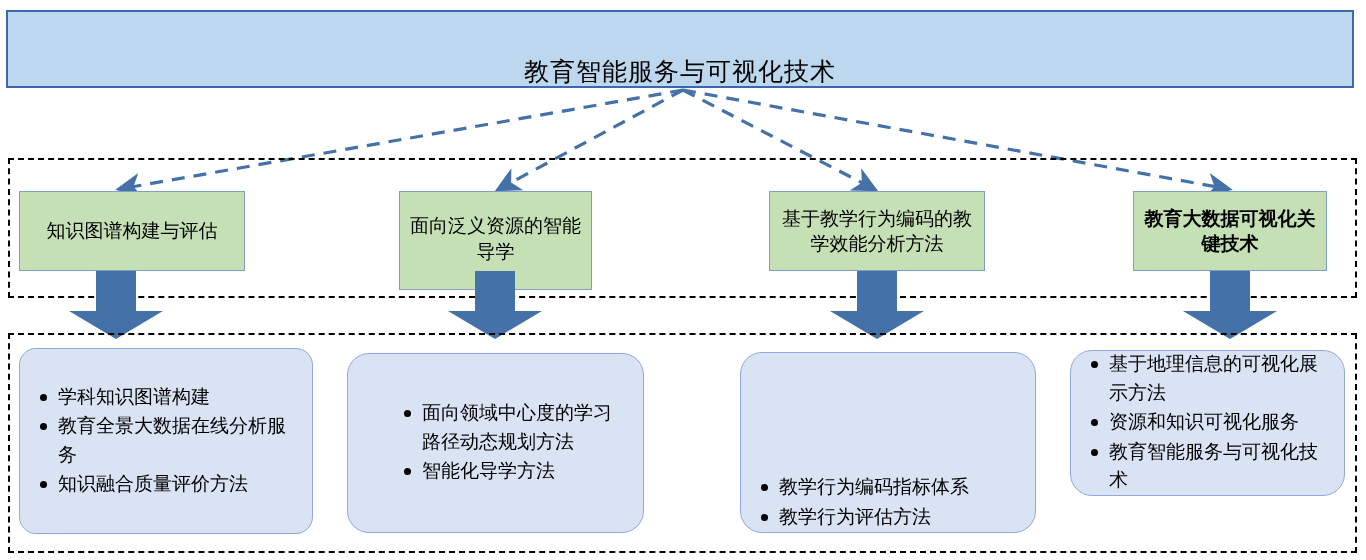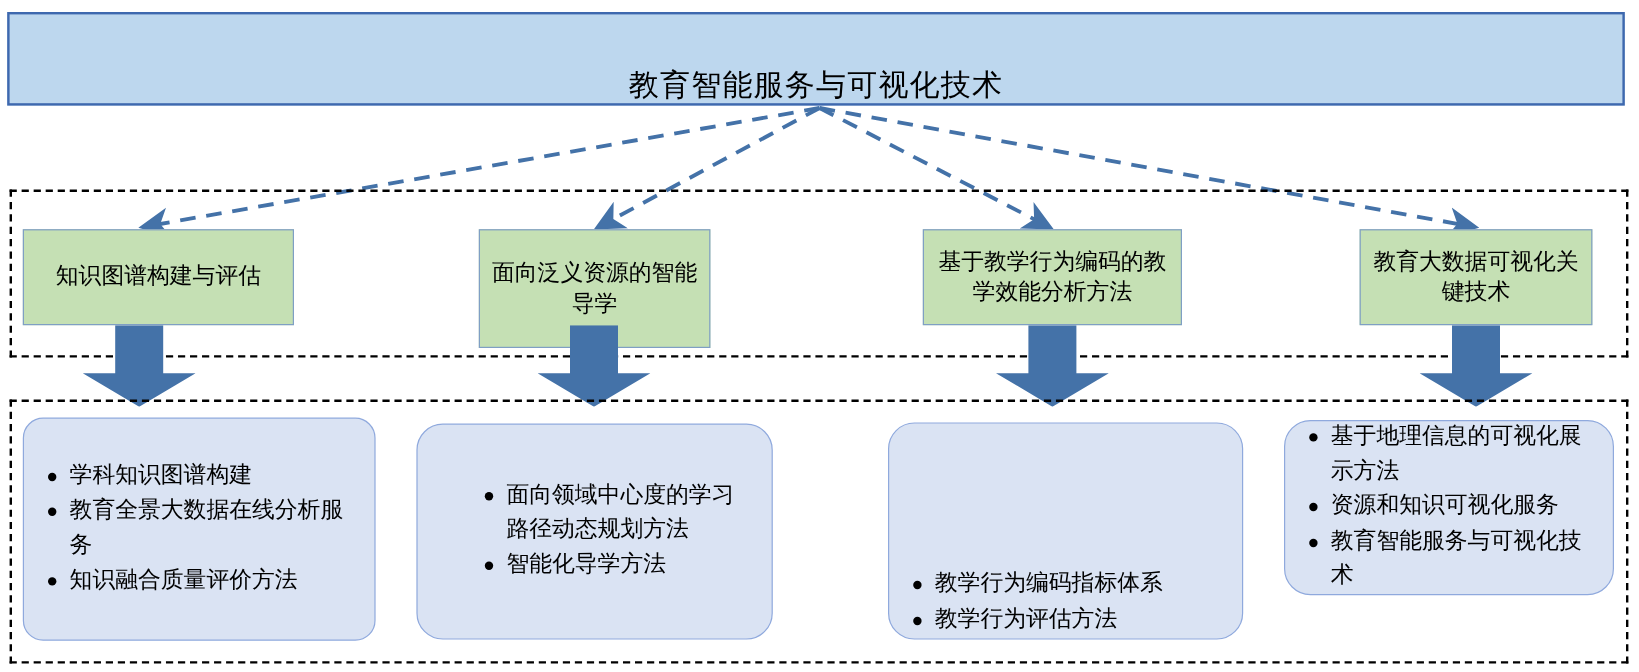--- a/index.html
+++ b/index.html
@@ -71,23 +71,23 @@
     justify-content: center;
     text-align: center;
     padding: 4px 8px;
   }
   .green-box .gb-label {
     font-size: 19px;
     color: #000000;
     line-height: 1.32;
   }
   #green-1 { left: 19px;   top: 191px; width: 226px; height: 80px; }
-  #green-2 { left: 399px;  top: 191px; width: 193px; height: 99px; }
+  #green-2 { left: 399px;  top: 191px; width: 193px; height: 99px; font-family: Liberation Mono, monospace; }
   #green-3 { left: 769px;  top: 191px; width: 216px; height: 80px; justify-content: flex-end; }
-  #green-4 { left: 1133px; top: 191px; width: 194px; height: 80px; }
+  #green-4 { left: 1133px; top: 191px; width: 194px; height: 80px; font-weight: bold; }
 
   
   .round-box {
     position: absolute;
     box-sizing: border-box;
     background: #dae3f3;
     border: 1.5px solid #8fa9dd;
     border-radius: 22px;
     display: flex;
     align-items: center;

